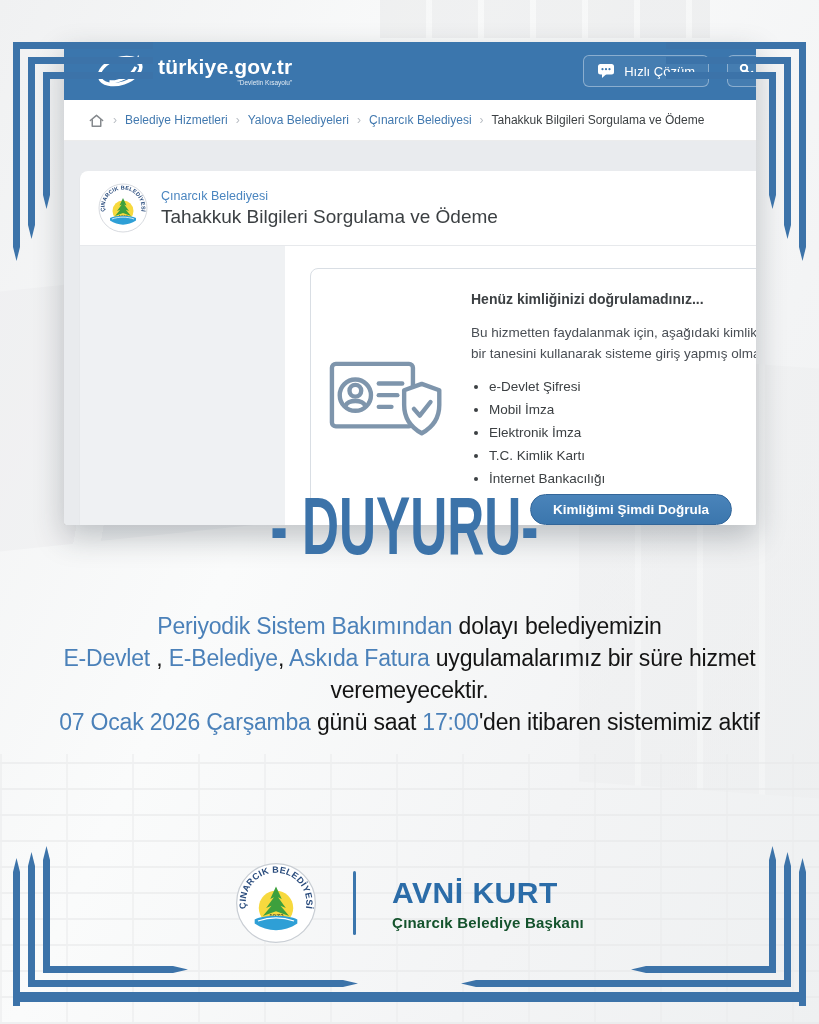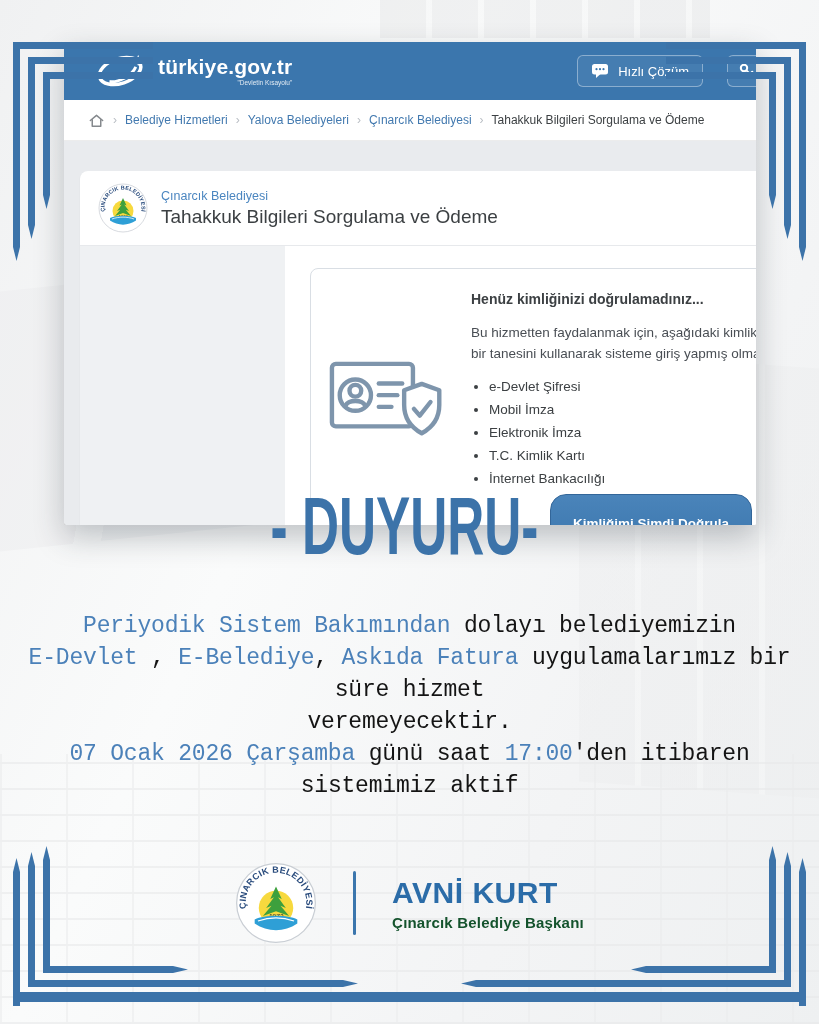--- a/index.html
+++ b/index.html
@@ -28,21 +28,21 @@
 
   
   .shot{position:absolute;left:64px;top:42px;width:692px;height:483px;background:#a3a3a3;
     box-shadow:0 12px 30px rgba(40,50,60,.28);z-index:2;overflow:hidden;border-radius:2px;}
   .gov-header{height:58px;background:#3B76AD;display:flex;align-items:center;
     justify-content:space-between;padding-left:31px;}
   .gov-logo{display:flex;align-items:center;gap:9px;color:#fff;cursor:pointer;}
   .logo-col{display:flex;flex-direction:column;}
   .logo-word{font-size:21px;font-weight:bold;line-height:1;letter-spacing:.2px;}
   .logo-tag{font-size:6.5px;text-align:right;margin-top:2px;opacity:.85;}
-  .gov-right{display:flex;align-items:flex-start;gap:24px;}
+  .gov-right{display:flex;align-items:flex-start;gap:18px;}
   .quick-btn{display:flex;align-items:center;gap:8px;background:rgba(255,255,255,.05);
     border:1px solid rgba(255,255,255,.38);border-radius:6px;color:#fff;font-size:13px;
     padding:7px 13px;font-family:inherit;cursor:pointer;}
   .key-btn{width:40px;height:32px;border:1px solid rgba(255,255,255,.38);border-radius:6px;
     background:rgba(255,255,255,.05);margin-right:-11px;display:flex;align-items:center;
     justify-content:center;cursor:pointer;}
   .breadcrumb{height:40px;background:#fff;display:flex;align-items:center;gap:8px;
     padding:0 24px;font-size:12px;border-bottom:1px solid #ececec;color:#3c4043;}
   .bc-sep{color:#b9bec4;}
   .bc-link{color:#4279AF;text-decoration:none;cursor:pointer;}
@@ -60,30 +60,30 @@
   .main{flex:1;position:relative;background:#fff;padding-left:12px;}
   .auth-card{position:absolute;left:25px;top:22px;width:520px;height:310px;
     border:1px solid #d9dee4;border-radius:8px;background:#fff;display:flex;
     padding:22px 0 0 18px;box-sizing:border-box;}
   .auth-icon{width:132px;padding-top:64px;flex:none;}
   .auth-text{flex:1;padding-left:10px;overflow:hidden;}
   .auth-heading{font-size:14px;font-weight:bold;color:#3c4043;margin-bottom:15px;}
   .auth-desc{font-size:13.5px;color:#494e54;line-height:21px;white-space:nowrap;}
   .auth-methods{margin:15px 0 0 0;padding-left:18px;font-size:13.5px;color:#3c4043;}
   .auth-methods li{margin-bottom:8px;}
-  .verify-btn{position:absolute;right:4px;top:452px;background:linear-gradient(#4a84ba,#3B76AD);
-    border:1px solid #336699;color:#fff;font-size:13.5px;font-weight:bold;padding:21px 22px;
+  .verify-btn{position:absolute;right:24px;top:452px;background:linear-gradient(#4a84ba,#3B76AD);
+    border:1px solid #336699;color:#fff;font-size:13.5px;font-weight:bold;padding:7px 22px;
     border-radius:16px;font-family:inherit;cursor:pointer;}
 
   
   .duyuru{position:absolute;left:0;right:10px;top:484px;text-align:center;font-size:54px;
     font-weight:bold;color:#3C73A9;z-index:6;line-height:1;letter-spacing:0;
     transform:scale(.95,1.52);transform-origin:50% 0;}
   .announce{position:absolute;left:0;right:0;top:610px;text-align:center;font-size:23px;
-    line-height:32px;color:#141414;letter-spacing:-.2px;z-index:3;font-family:Liberation Mono, monospace;}
+    line-height:32px;color:#141414;letter-spacing:-.2px;z-index:3;}
   .announce .hl{color:#4B81B9;}
   .para.p2{}
 
   
   .footer{position:absolute;left:0;right:0;top:862px;display:flex;align-items:center;
     justify-content:center;gap:36px;z-index:3;}
   .f-divider{width:3px;height:64px;background:#3B76AD;border-radius:2px;}
   .mayor-name{font-size:30px;font-weight:bold;color:#2B6CA8;letter-spacing:.5px;}
   .mayor-title{font-size:15px;font-weight:bold;color:#14532d;margin-top:4px;letter-spacing:.2px;}
 </style>

